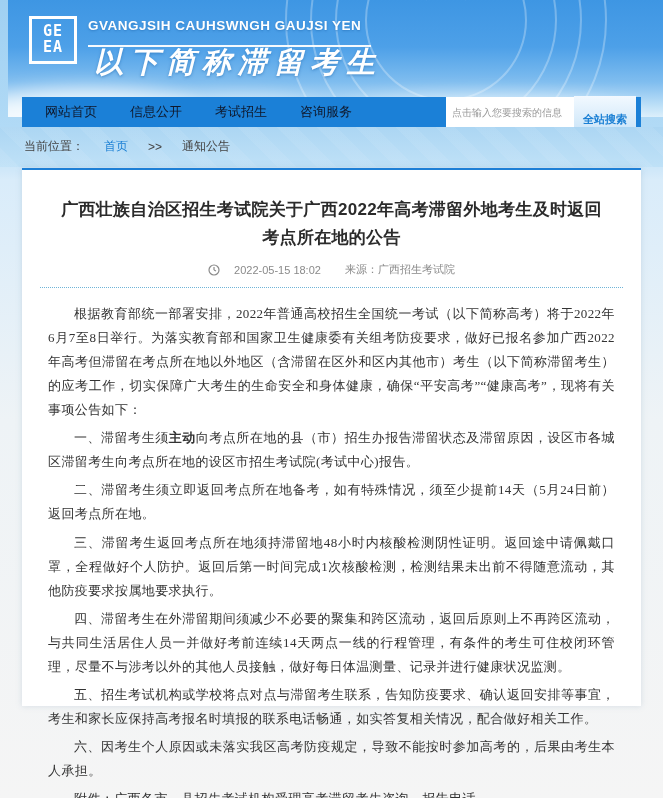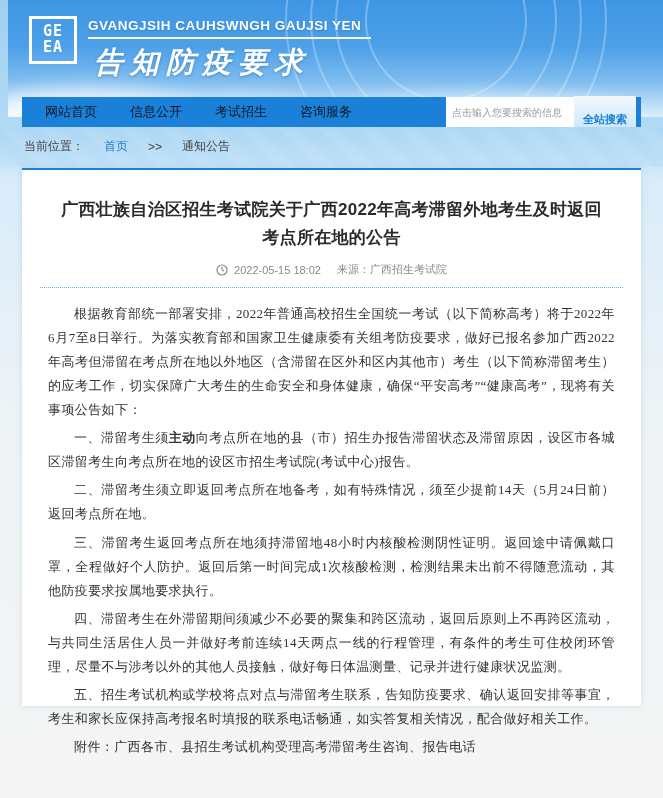--- a/index.html
+++ b/index.html
@@ -23,21 +23,21 @@
   .logo-box {
     position:absolute; left:21px; top:16px; width:48px; height:48px;
     border:3px solid #fff; display:flex; flex-direction:column;
     align-items:center; justify-content:center; color:#fff;
     font-family:"DejaVu Sans Mono",monospace; font-weight:bold;
     font-size:15px; line-height:1.05; letter-spacing:1px;
   }
   .org-latin {
     position:absolute; left:80px; top:18px; color:#fff; font-weight:bold;
     font-size:13.5px; letter-spacing:.5px; text-shadow:0 1px 2px rgba(30,100,170,.5);
-    border-bottom:2px solid rgba(255,255,255,.95); padding-bottom:4px; padding-right:10px;
+    border-bottom:2px solid rgba(255,255,255,.95); padding-bottom:12px; padding-right:10px;
   }
   .org-cn {
     position:absolute; left:86px; top:43px; color:#fff;
     font-family:"Liberation Serif","DejaVu Serif",serif; font-style:italic;
     font-weight:bold; font-size:29px; letter-spacing:7px;
     text-shadow:0 1px 3px rgba(30,100,170,.55);
   }
   
   .navbar {
     position:absolute; left:22px; top:97px; width:619px; height:30px;
@@ -74,21 +74,21 @@
     position:absolute; left:22px; top:168px; width:619px; height:538px;
     background:#fff; border-top:2px solid #1d7fd6;
     box-shadow:0 0 6px rgba(120,150,175,.25);
   }
   .article-title {
     margin:26px 38px 0 38px; text-align:center; font-size:17px; font-weight:bold;
     color:#2b2b2b; line-height:1.65; letter-spacing:.3px;
   }
   .meta {
     margin-top:10px; display:flex; justify-content:center; align-items:center;
-    gap:6px; font-size:11px; color:#8a8a8a;
+    gap:14px; font-size:11px; color:#8a8a8a;
   }
   .meta .src { margin-left:10px; }
   .dotted-sep { margin:10px 18px 0 18px; border-bottom:1px dotted #6fb4d8; }
   .article-body {
     margin:14px 26px 0 26px;
     font-family:"Liberation Serif","DejaVu Serif",serif;
     font-size:13px; color:#333; line-height:1.85; text-align:justify;
     letter-spacing:.4px;
   }
   .article-body p { text-indent:2em; margin-bottom:4px; }
@@ -119,21 +119,21 @@
       </g>
     </svg>
     <div class="cloud c1"></div>
     <div class="cloud c2"></div>
     <div class="cloud c3"></div>
     <div class="logo-box">
       <span>GE</span>
       <span>EA</span>
     </div>
     <div class="org-latin">GVANGJSIH CAUHSWNGH GAUJSI YEN</div>
-    <div class="org-cn">告知防疫要求</div>
+    <div class="org-cn">以下简称滞留考生</div>
   </div>
 
   <div class="navbar">
     <span class="nav-item">网站首页</span>
     <span class="nav-item">信息公开</span>
     <span class="nav-item">考试招生</span>
     <span class="nav-item">咨询服务</span>
     <div class="nav-search">
       <input class="search-input" type="text" placeholder="点击输入您要搜索的信息" style="">
       <button class="search-btn">全站搜索</button>
@@ -163,18 +163,19 @@
 
     <div class="dotted-sep"></div>
 
     <div class="article-body">
       <p><span>根据教育部统一部署安排，2022年普通高校招生全国统一考试（以下简称高考）将于2022年6月7至8日举行。为落实教育部和国家卫生健康委有关组考防疫要求，做好已报名参加广西2022年高考但滞留在考点所在地以外地区（含滞留在区外和区内其他市）考生（以下简称滞留考生）的应考工作，切实保障广大考生的生命安全和身体健康，确保“平安高考”“健康高考”，现将有关事项公告如下：</span></p>
       <p><span>一、滞留考生须</span><span class="seg-bold">主动</span><span>向考点所在地的县（市）招生办报告滞留状态及滞留原因，设区市各城区滞留考生向考点所在地的设区市招生考试院(考试中心)报告。</span></p>
       <p><span>二、滞留考生须立即返回考点所在地备考，如有特殊情况，须至少提前14天（5月24日前）返回考点所在地。</span></p>
       <p><span>三、滞留考生返回考点所在地须持滞留地48小时内核酸检测阴性证明。返回途中请佩戴口罩，全程做好个人防护。返回后第一时间完成1次核酸检测，检测结果未出前不得随意流动，其他防疫要求按属地要求执行。</span></p>
       <p><span>四、滞留考生在外滞留期间须减少不必要的聚集和跨区流动，返回后原则上不再跨区流动，与共同生活居住人员一并做好考前连续14天两点一线的行程管理，有条件的考生可住校闭环管理，尽量不与涉考以外的其他人员接触，做好每日体温测量、记录并进行健康状况监测。</span></p>
       <p><span>五、招生考试机构或学校将点对点与滞留考生联系，告知防疫要求、确认返回安排等事宜，考生和家长应保持高考报名时填报的联系电话畅通，如实答复相关情况，配合做好相关工作。</span></p>
+      <p><span>六、因考生个人原因或未落实我区高考防疫规定，导致不能按时参加高考的，后果由考生本人承担。</span></p>
       <p><span>附件：广西各市、县招生考试机构受理高考滞留考生咨询、报告电话</span></p>
 
     </div>
   </div>
 
 </div>
 
 </body></html>

